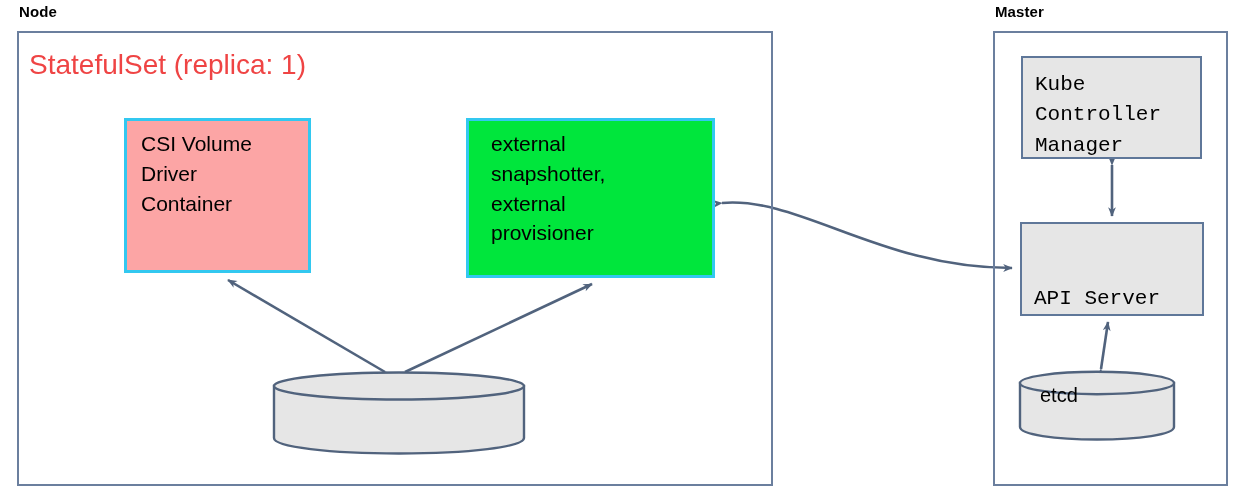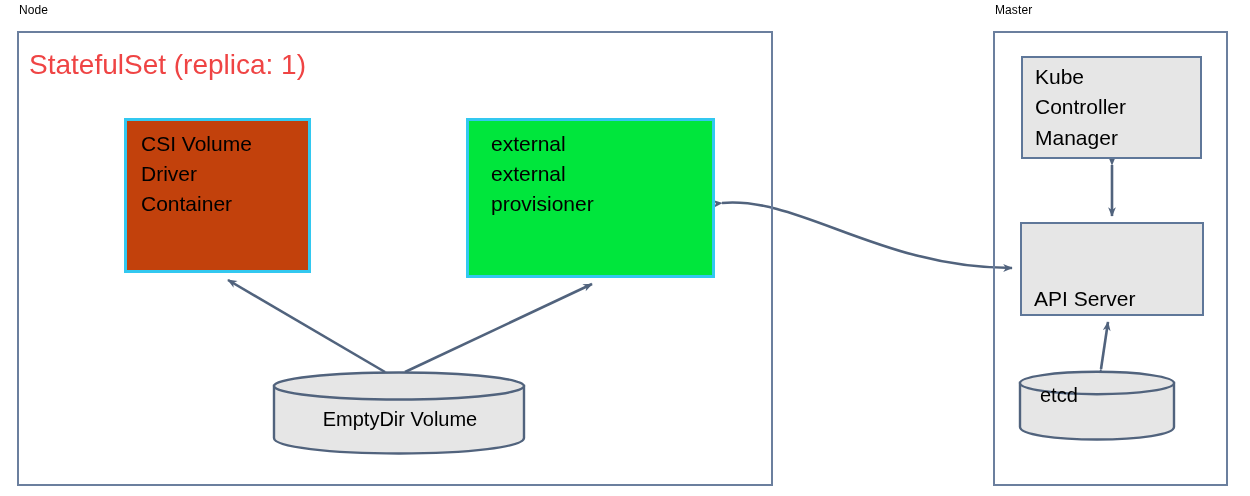--- a/index.html
+++ b/index.html
@@ -15,22 +15,22 @@
     position: relative;
     width: 1250px;
     height: 496px;
     background: #ffffff;
     overflow: hidden;
   }
 
   
   .group-label {
     position: absolute;
-    font-weight: normal;
-    font-size: 12px;
+    font-weight: bold;
+    font-size: 15px;
     color: #000000;
     letter-spacing: 0.1px;
     white-space: nowrap;
   }
   .group-box {
     position: absolute;
     border: 2px solid #6b7f9e;
     background: transparent;
     box-sizing: border-box;
   }
@@ -57,21 +57,22 @@
     color: #000000;
     white-space: nowrap;
   }
 
   
   .grey-box {
     position: absolute;
     box-sizing: border-box;
     background: #e6e6e6;
     border: 2px solid #5f7799;
-    padding: 4px 12px 0 12px;
+    padding: 12px 12px 0 12px;
+    font-family: Liberation Mono, monospace;
   }
   .grey-box .line {
     font-size: 21px;
     line-height: 1.45;
     color: #000000;
     white-space: nowrap;
   }
   .grey-box.vcenter {
     display: flex;
     align-items: center;
@@ -140,39 +141,39 @@
       <line x1="1101" y1="369" x2="1108" y2="322" stroke="#51637d" stroke-width="2.6" marker-end="url(#ah)" marker-start="url(#ah)"></line>
     </g>
   </svg>
 
   <div class="group-label" style="left:19px; top:3px;">Node</div>
 
   <div class="group-box" style="left:17px; top:31px; width:756px; height:455px;"></div>
 
   <div class="statefulset-title" style="left:29px; top:49px;">StatefulSet (replica: 1)</div>
 
-  <div class="proc-box" style="left:124px; top:118px; width:187px; height:155px; background:#c2410c;">
+  <div class="proc-box" style="left:124px; top:118px; width:187px; height:155px; background:#fca5a5;">
     <div class="line">CSI Volume</div>
     <div class="line">Driver</div>
     <div class="line">Container</div>
   </div>
 
   <div class="proc-box" style="left:466px; top:118px; width:249px; height:160px; background:#00e63c;padding-left:22px;">
     <div class="line">external</div>
+    <div class="line">snapshotter,</div>
     <div class="line">external</div>
     <div class="line">provisioner</div>
   </div>
 
 
   <div class="cyl" style="left:272px; top:370px; width:256px; height:86px;">
     <svg width="256" height="86" viewBox="0 0 256 86" xmlns="http://www.w3.org/2000/svg">
       <path d="M2,16 L2,68 C2,77 58,83.5 127,83.5 C196,83.5 252,77 252,68 L252,16 Z" fill="#e6e6e6" stroke="#51637d" stroke-width="2.4"></path>
       <ellipse cx="127" cy="16" rx="125" ry="13.5" fill="#e6e6e6" stroke="#51637d" stroke-width="2.4"></ellipse>
     </svg>
-    <div class="cyl-label" style="top:38px;">EmptyDir Volume</div>
   </div>
 
   <div class="group-label" style="left:995px; top:3px;">Master</div>
 
   <div class="group-box" style="left:993px; top:31px; width:235px; height:455px;"></div>
 
   <div class="grey-box" style="left:1021px; top:56px; width:181px; height:103px;">
     <div class="line">Kube</div>
     <div class="line">Controller</div>
     <div class="line">Manager</div>

